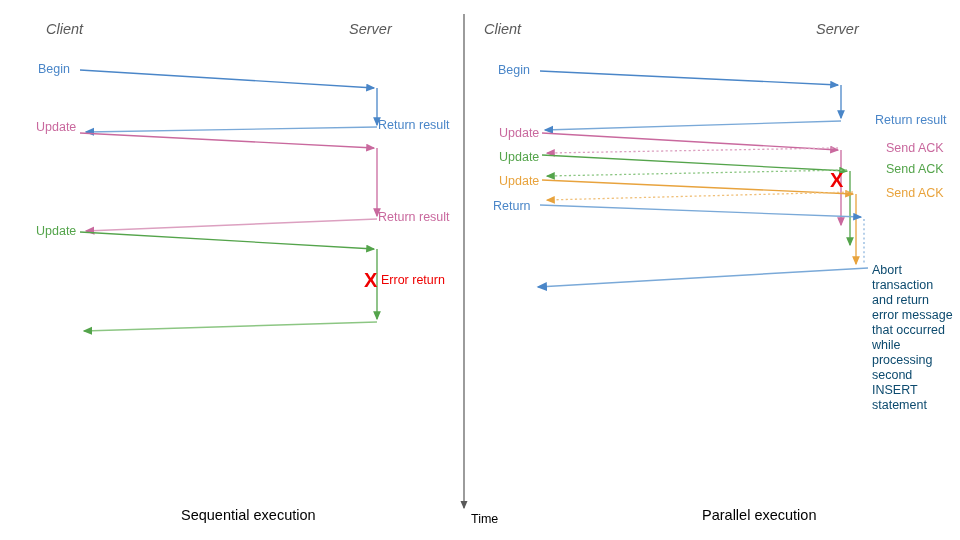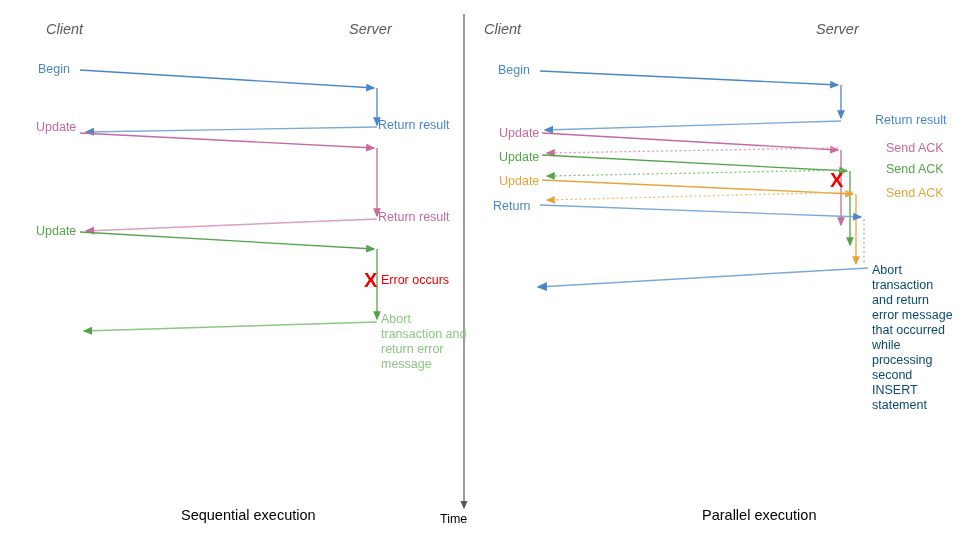--- a/index.html
+++ b/index.html
@@ -156,30 +156,26 @@
 
   <div class="lbl" style="left:378px; top:118px; color:#4a86c8;">Return result</div>
 
   <div class="lbl" style="left:36px; top:120px; color:#c9699e;">Update</div>
 
   <div class="lbl" style="left:378px; top:210px; color:#c9699e;">Return result</div>
 
   <div class="lbl" style="left:36px; top:224px; color:#54a44b;">Update</div>
 
   <div class="xmark" style="left:364px; top:270px;">X</div>
-  <div class="lbl errlbl" style="left:381px; top:273px;">Error occurs</div>
-
-  <div class="lbl wrap" style="left:381px; top:312px; width:86px; color:#8cc683;">Abort
-transaction
-and return
-error message</div>
+  <div class="lbl errlbl" style="left:381px; top:273px;">Error return</div>
+
 
   <div class="lbl caption" style="left:155px; top:508px;">Sequential execution</div>
 
-  <div class="lbl timelbl" style="left:440px; top:512px;text-align:center;">Time</div>
+  <div class="lbl timelbl" style="left:471px; top:512px;text-align:center;">Time</div>
 
   <div class="lbl hdr" style="left:484px; top:22px;">Client</div>
   <div class="lbl hdr" style="left:816px; top:22px;">Server</div>
 
   <div class="lbl" style="left:498px; top:63px; color:#4a86c8;">Begin</div>
 
   <div class="lbl" style="left:875px; top:113px; color:#4a86c8;">Return result</div>
 
   <div class="lbl" style="left:499px; top:126px; color:#c9699e;">Update</div>
   <div class="lbl" style="left:886px; top:141px; color:#c9699e;">Send ACK</div>

